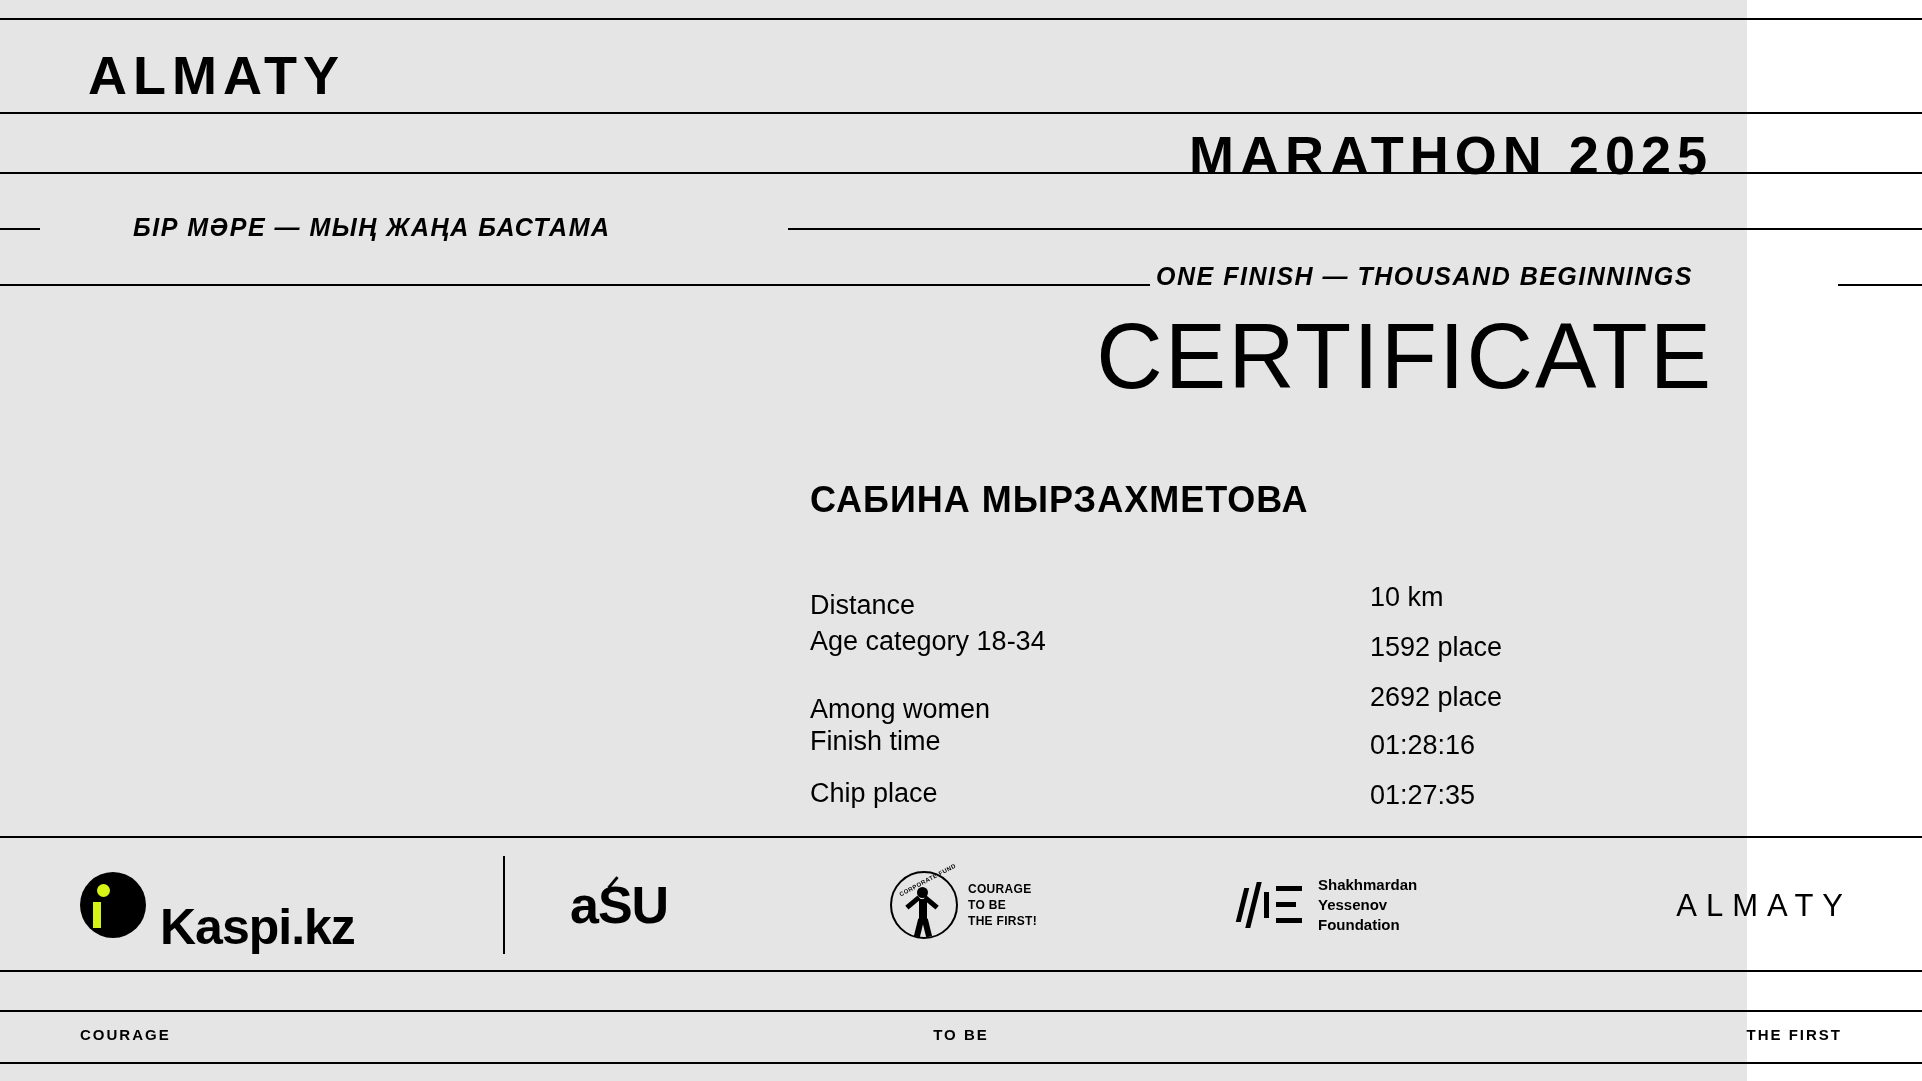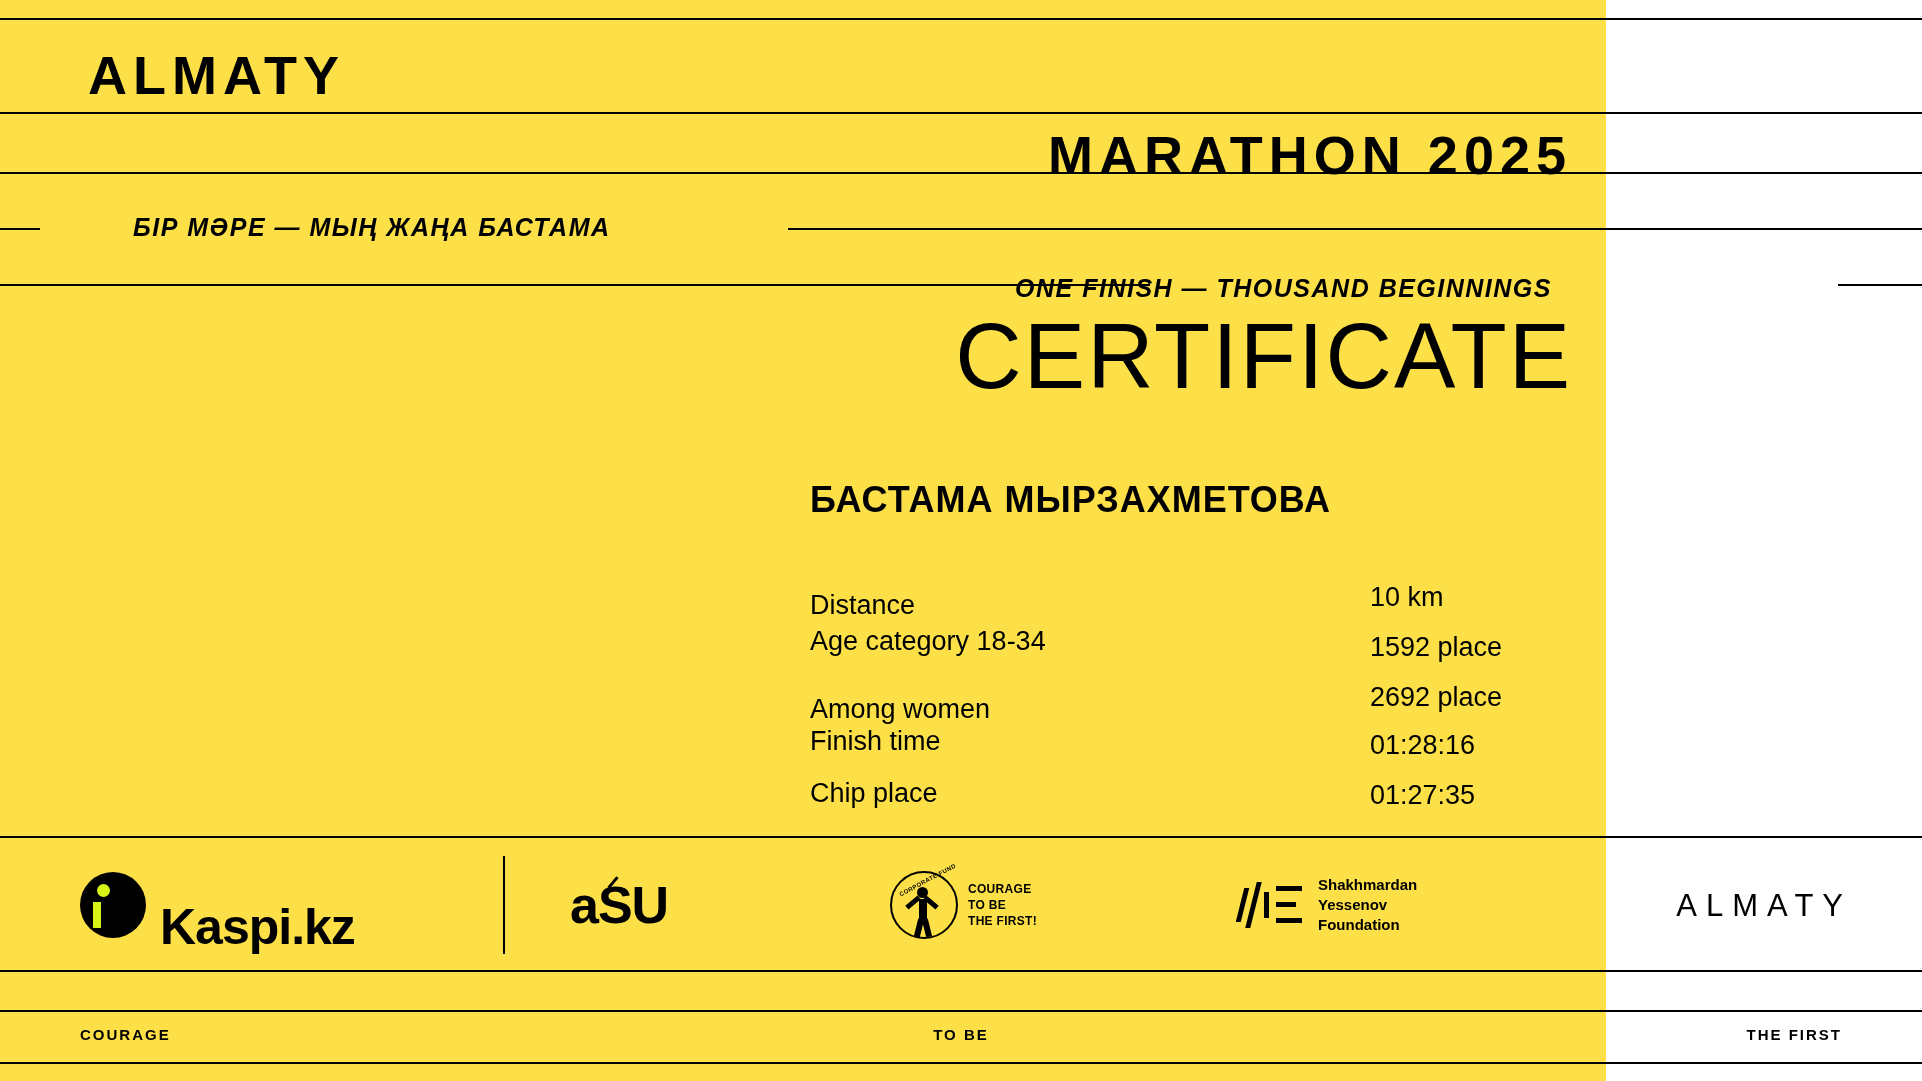--- a/index.html
+++ b/index.html
@@ -8,23 +8,23 @@
     background: #ffffff;
   }
   body {
     width: 1922px;
     height: 1081px;
     overflow: hidden;
     font-family: "Liberation Sans", sans-serif;
   }
   .cert {
     position: relative;
-    width: 1606px;
+    width: 1747px;
     height: 1081px;
-    background: #fde047;
+    background: #e5e5e5;
     color: #000000;
     box-sizing: border-box;
   }
   
   .hr {
     position: absolute;
     left: 0;
     width: 1922px;
     height: 2px;
     background: #000000;
@@ -57,21 +57,21 @@
     font-size: 25px;
     font-style: italic;
     font-weight: 700;
     letter-spacing: 1.5px;
     line-height: 1;
     white-space: nowrap;
   }
   .slogan-en {
     position: absolute;
     right: 54px;
-    top: 276px;
+    top: 264px;
     font-size: 25px;
     font-style: italic;
     font-weight: 700;
     letter-spacing: 1.5px;
     line-height: 1;
     white-space: nowrap;
   }
   
   .seg {
     position: absolute;
@@ -347,21 +347,21 @@
   <div class="hr" style="top:970px;"></div>
   <div class="hr" style="top:1010px;"></div>
   <div class="hr" style="top:1062px;"></div>
 
   <div class="almaty">ALMATY</div>
   <div class="marathon">MARATHON 2025</div>
   <div class="slogan-kz">БІР МӘРЕ — МЫҢ ЖАҢА БАСТАМА</div>
   <div class="slogan-en">ONE FINISH — THOUSAND BEGINNINGS</div>
 
   <div class="cert-title">CERTIFICATE</div>
-  <div class="athlete">БАСТАМА МЫРЗАХМЕТОВА</div>
+  <div class="athlete">САБИНА МЫРЗАХМЕТОВА</div>
 
   <div class="results">
     <div class="res-row r1">
       <div class="res-label">Distance</div>
       <div class="res-value">10 km</div>
     </div>
     <div class="res-row r2">
       <div class="res-label">Age category 18-34</div>
       <div class="res-value">1592 place</div>
     </div>

